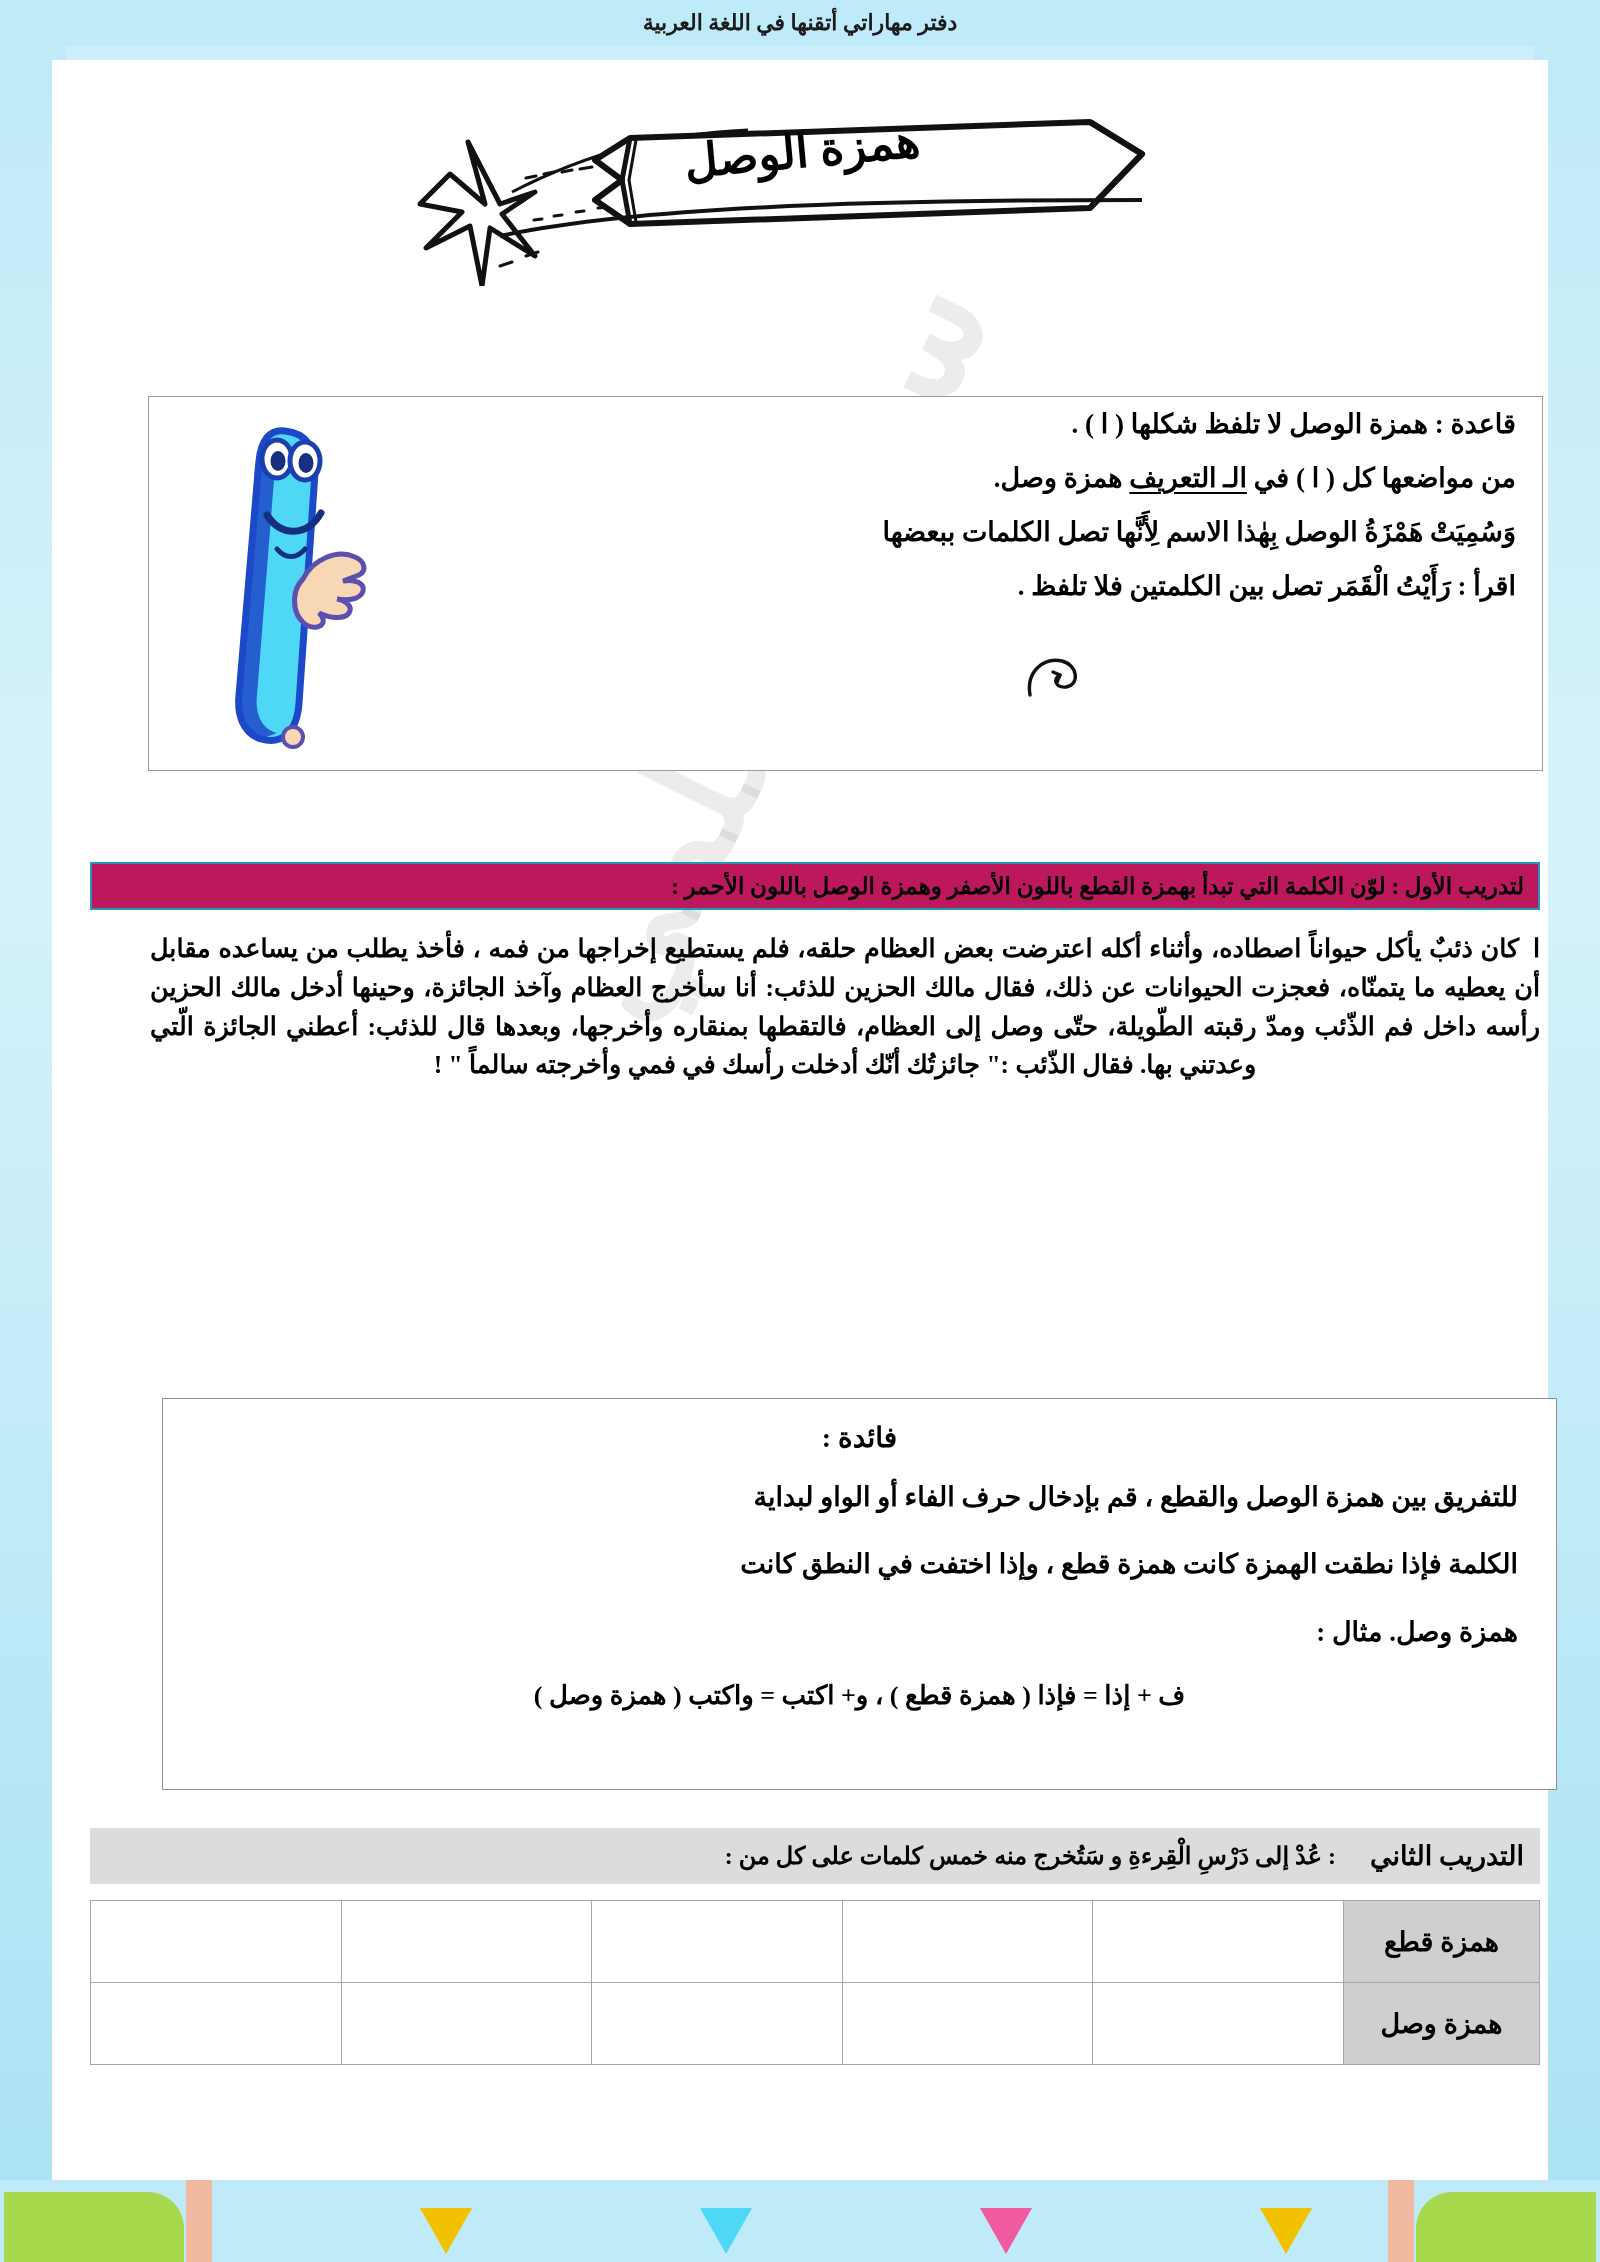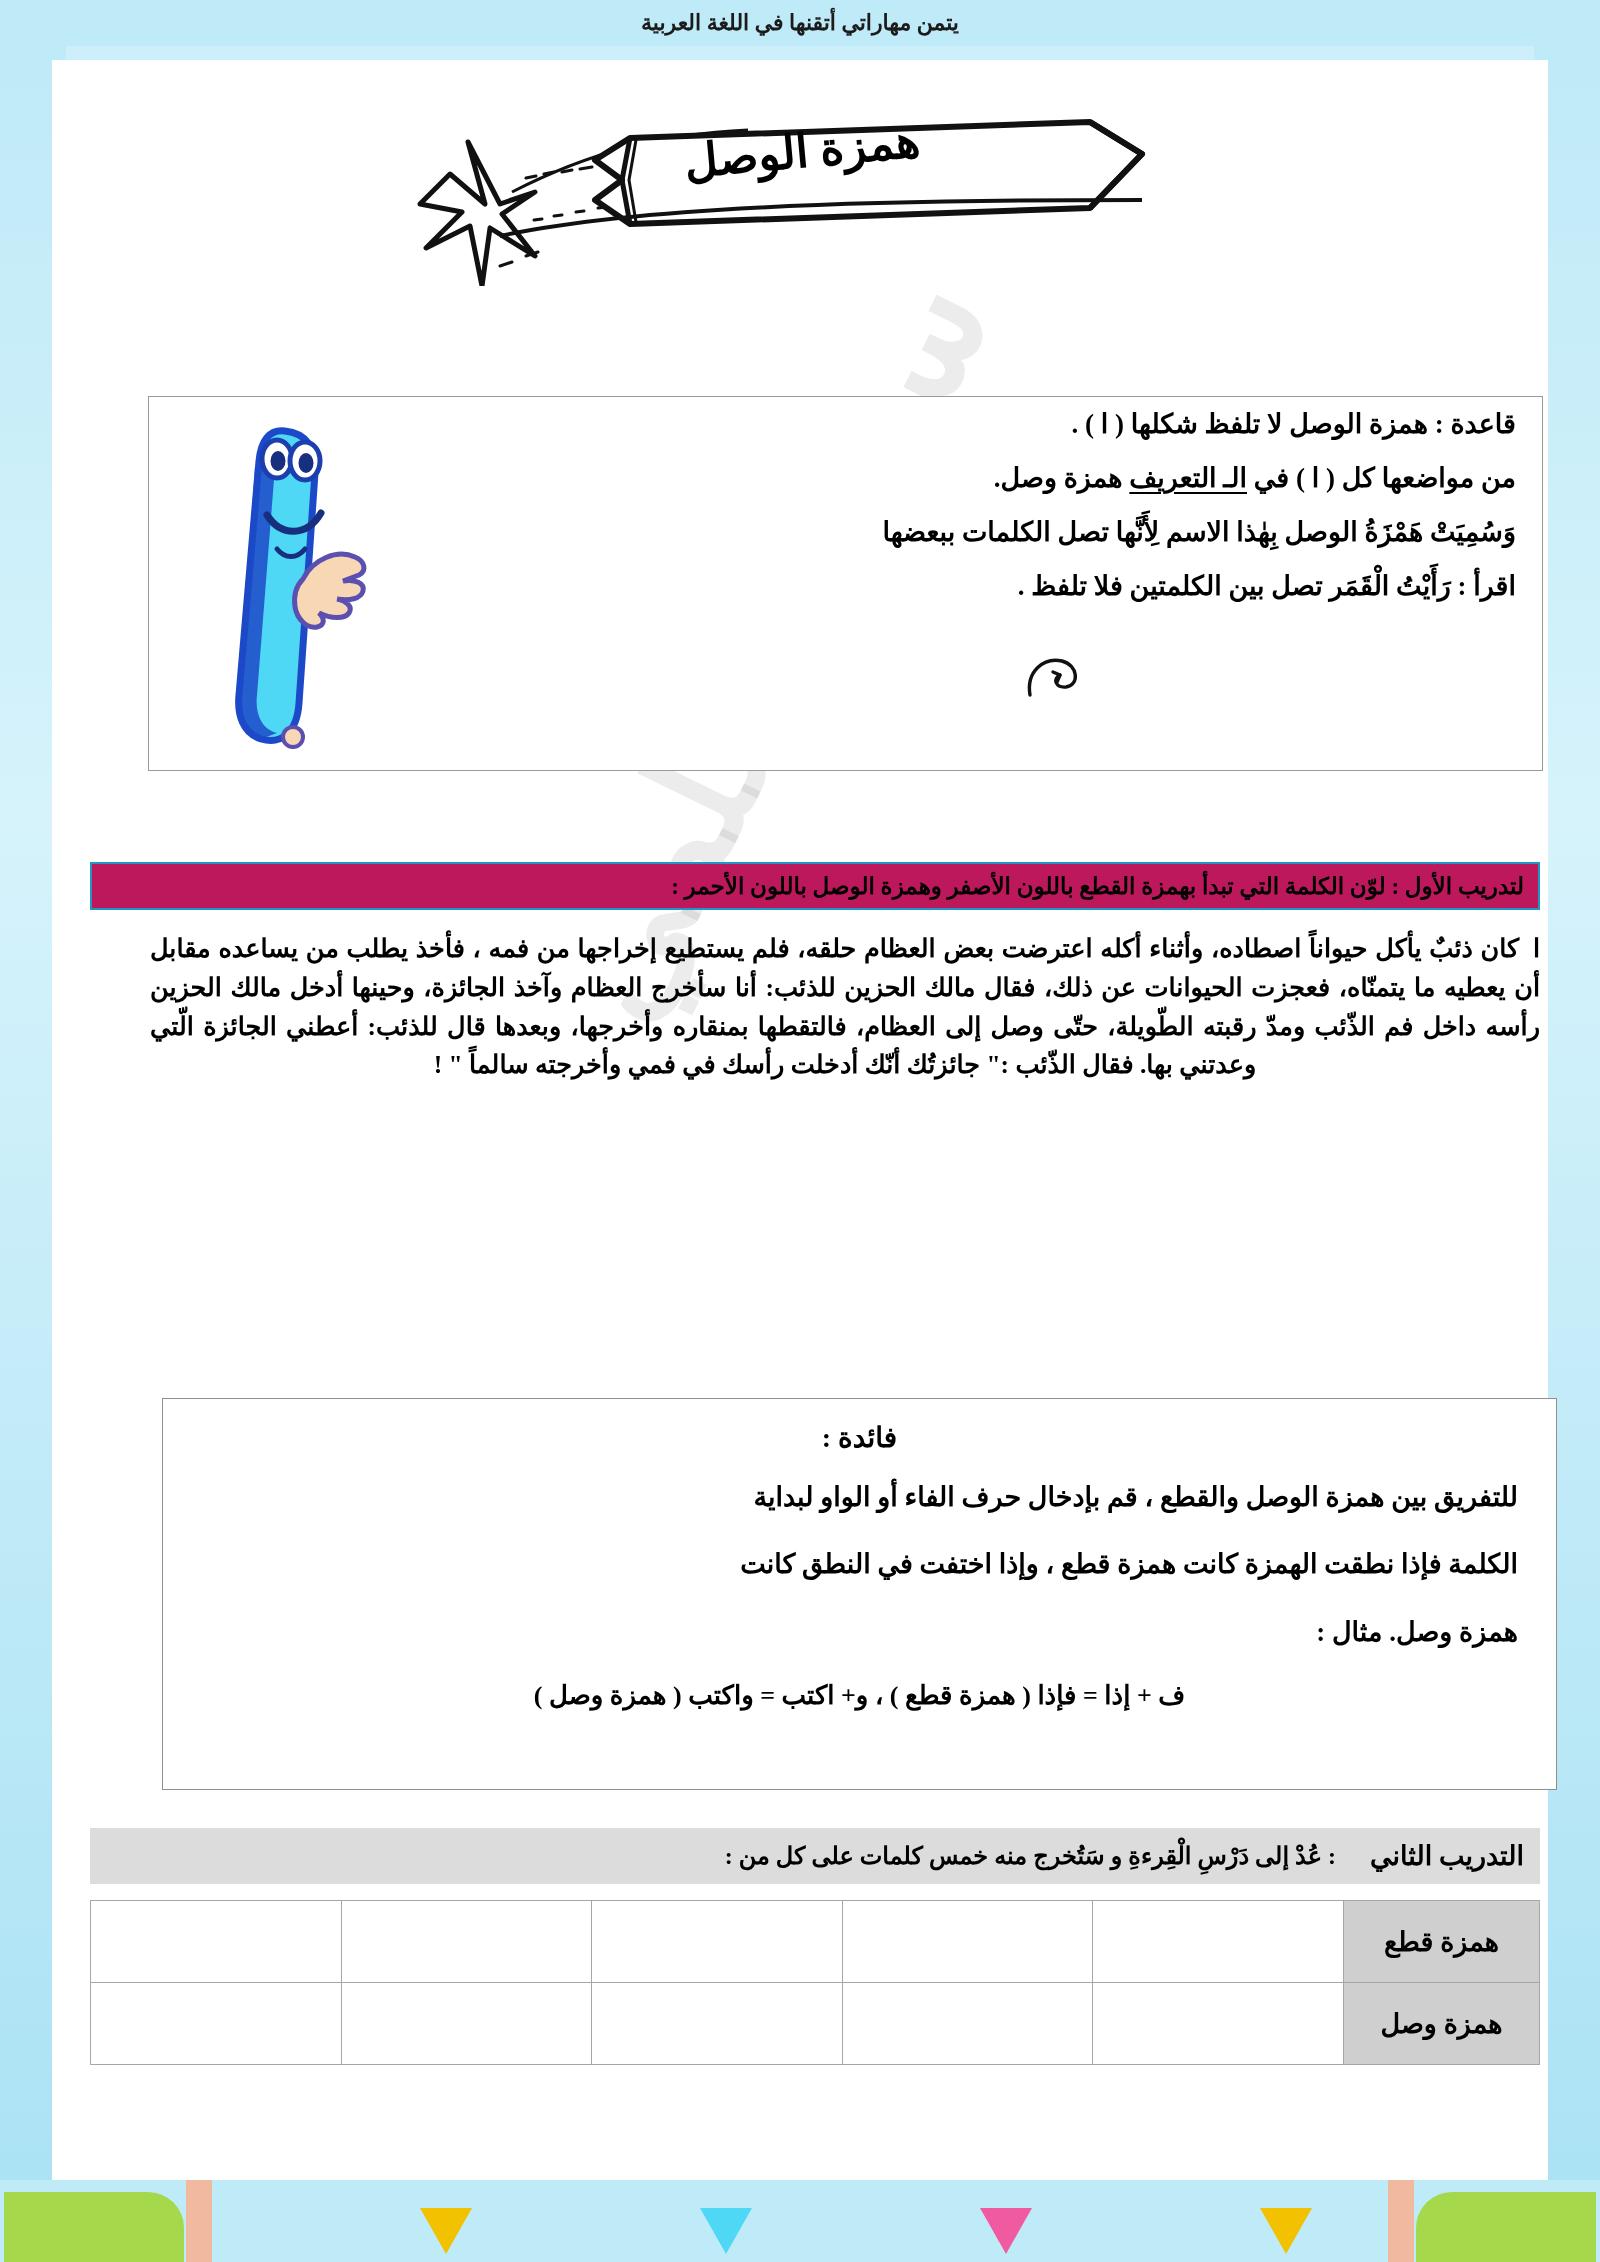--- a/index.html
+++ b/index.html
@@ -321,21 +321,21 @@
   <div class="blob" style="left:-50px; top:430px; width:130px; height:130px;"></div>
   <div class="blob" style="left:-46px; top:900px; width:140px; height:160px;"></div>
   <div class="blob" style="right:-44px; top:200px; width:140px; height:150px;"></div>
   <div class="blob" style="right:-52px; top:640px; width:150px; height:140px;"></div>
   <div class="blob" style="right:-46px; top:1080px; width:140px; height:150px;"></div>
 
   <div class="edge left"></div>
   <div class="edge right"></div>
 
   <div class="header-strip">
-    <span class="htxt">يتمن مهاراتي أتقنها في اللغة العربية</span>
+    <span class="htxt">دفتر مهاراتي أتقنها في اللغة العربية</span>
   </div>
 
   <div class="sheet"></div>
 
   <div class="wm">سمير العلمي</div>
 
   <div class="banner-wrap">
     <svg viewBox="0 0 820 190" xmlns="http://www.w3.org/2000/svg">
 
       <g fill="none" stroke="#111" stroke-width="5" stroke-linejoin="round">

